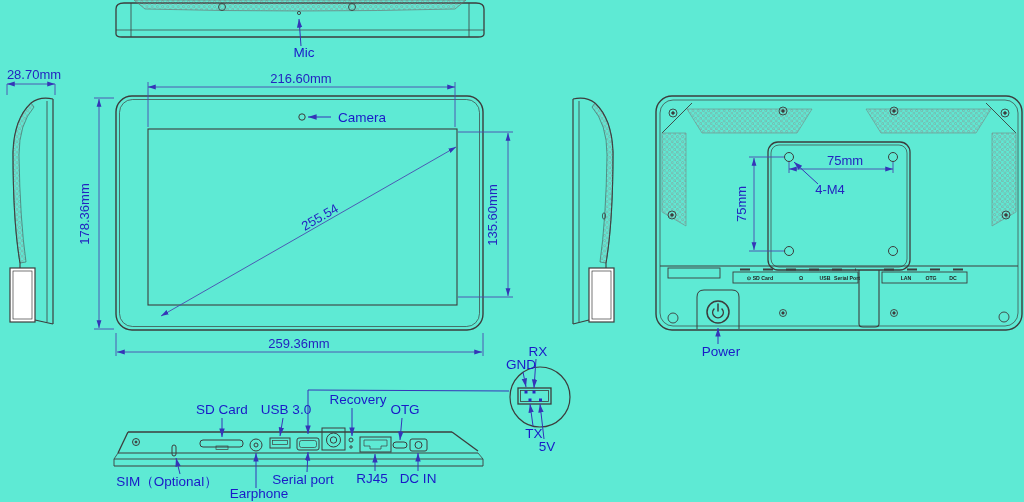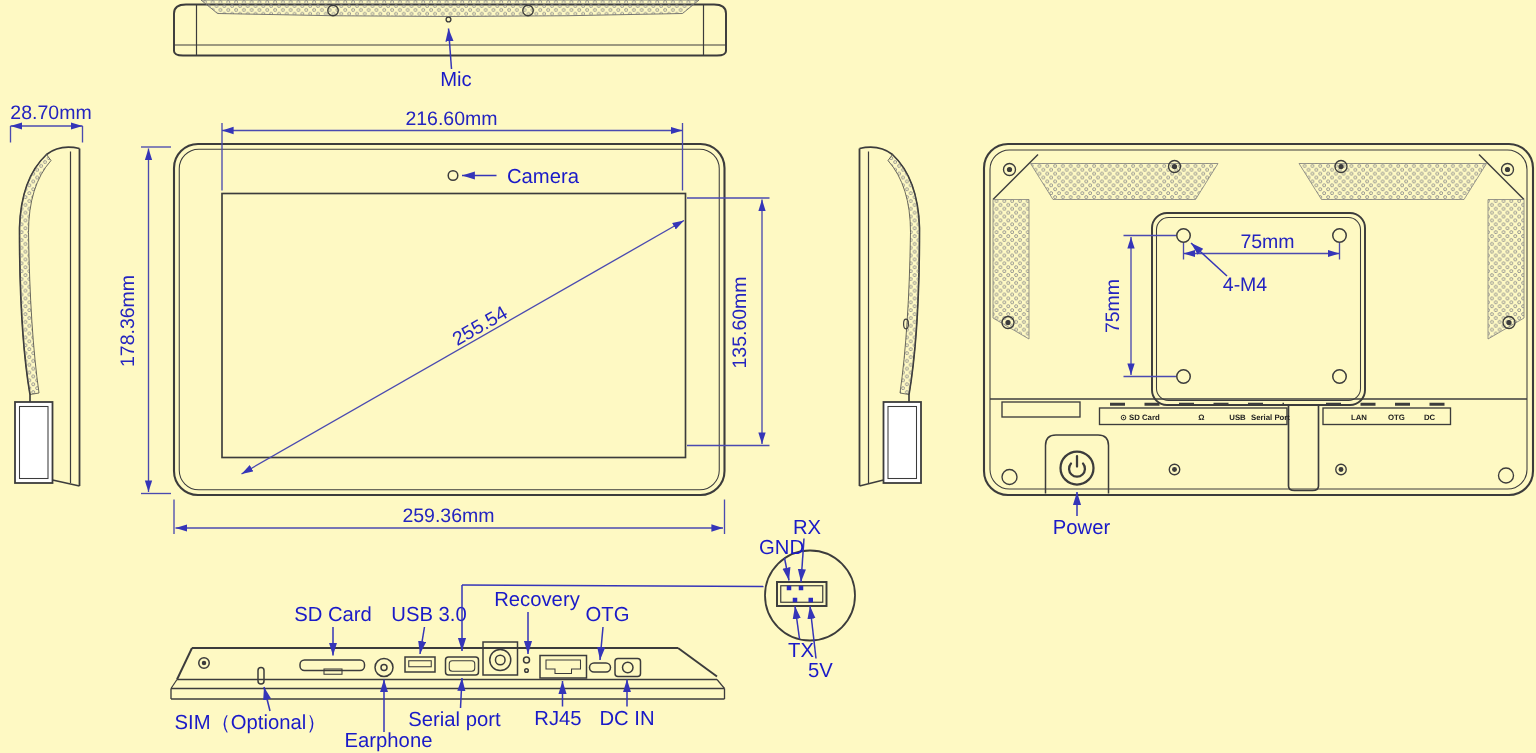--- a/index.html
+++ b/index.html
@@ -1,16 +1,16 @@
 <!DOCTYPE html>
 <html><head>
 <meta charset="utf-8">
 <style>
   html,body{margin:0;padding:0;background:#fff;}
-  .stage{position:relative;width:1024px;height:502px;background:#fef9c3;overflow:hidden;
+  .stage{position:relative;width:1024px;height:502px;background:#5eead4;overflow:hidden;
          font-family:"Liberation Sans",sans-serif;}
   svg{display:block;}
   text{font-family:"Liberation Sans",sans-serif;}
   .lbl{fill:#1a1ac8;font-size:13.5px;}
   .dim{fill:#2424c0;font-size:13px;}
   .tiny{fill:#222;font-size:5.2px;font-weight:bold;}
   .dline{stroke:#4a4ab0;stroke-width:0.9;fill:none;}
   .lline{stroke:#3535b8;stroke-width:1;fill:none;}
   .draw{stroke:#3c3c3c;fill:none;}
 </style>

